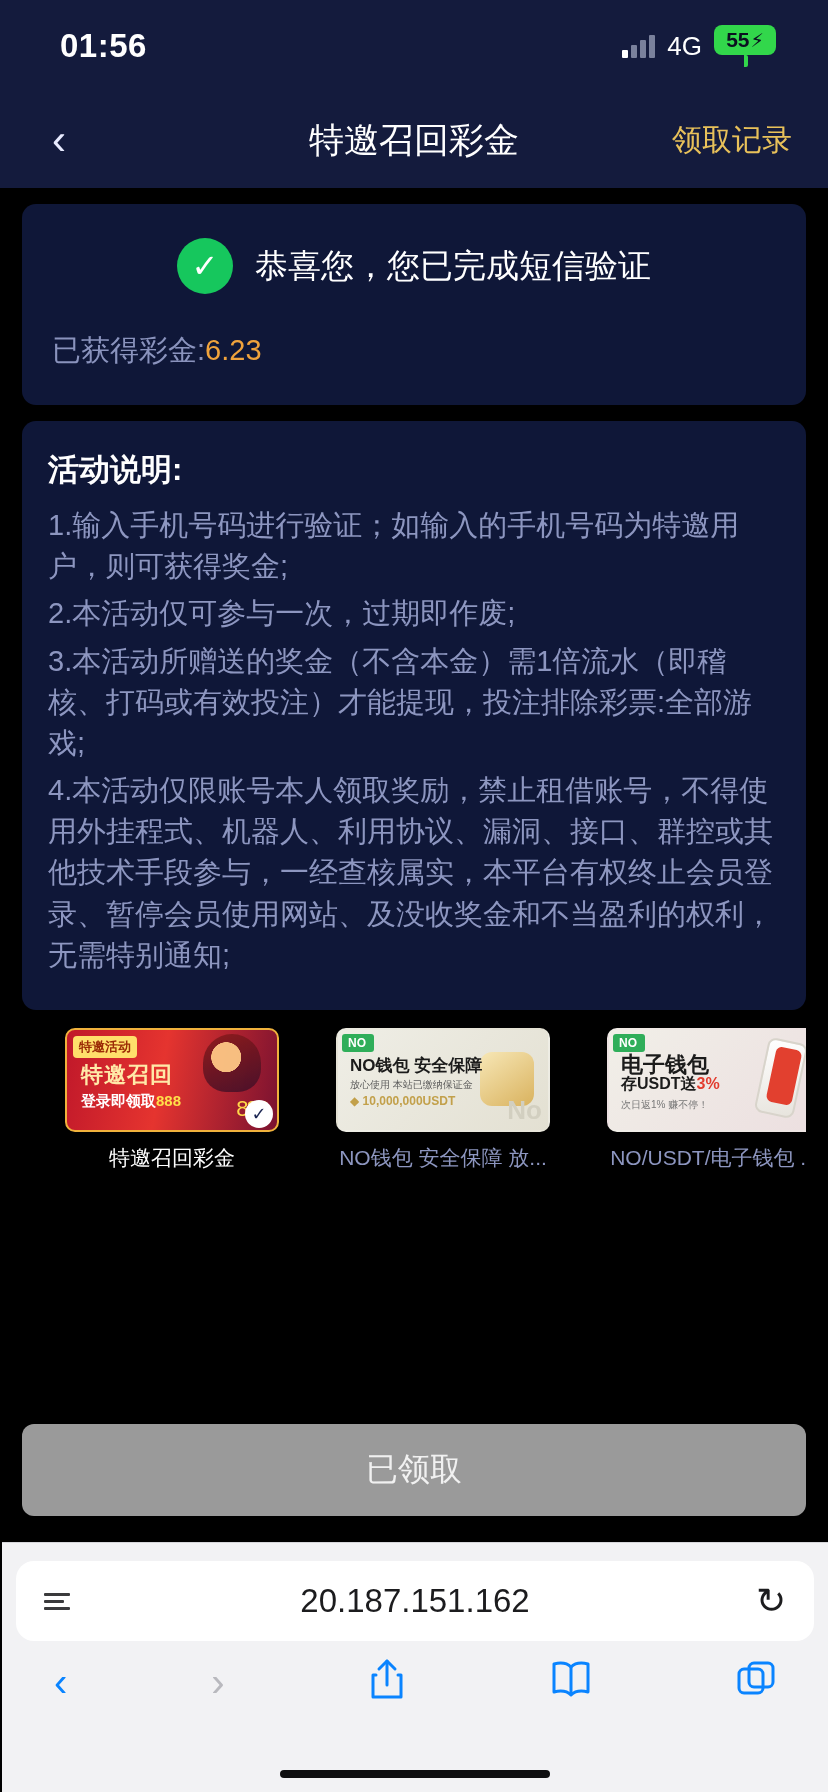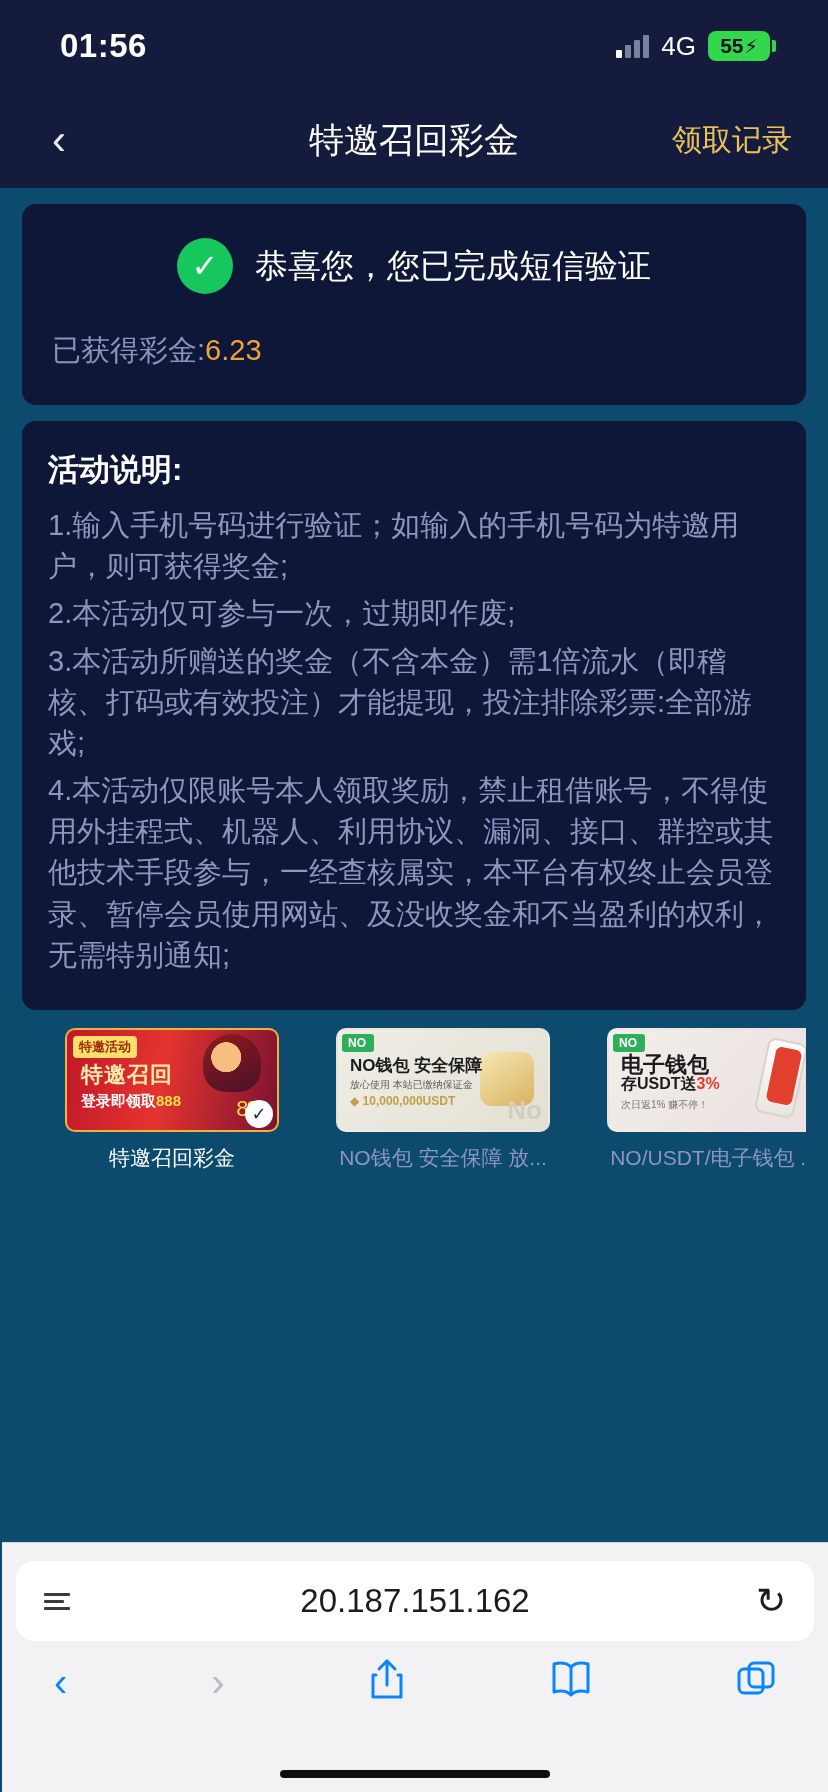--- a/index.html
+++ b/index.html
@@ -2,41 +2,41 @@
 <html lang="zh"><head>
 <meta charset="utf-8">
 <style>
   * { box-sizing: border-box; margin: 0; padding: 0; }
   html, body {
     width: 828px; height: 1792px;
     background: #0d1330;
     font-family: "Liberation Sans", "DejaVu Sans", sans-serif;
     overflow: hidden;
   }
-  .phone { position: relative; width: 828px; height: 1792px; background: #0c4a6e; }
+  .phone { position: relative; width: 828px; height: 1792px; background: #000000; }
 
   
   .statusbar {
     height: 92px;
     background: #141b3d;
     display: flex; align-items: center; justify-content: space-between;
     padding: 0 52px 0 60px;
     color: #ffffff;
   }
   .status-time { font-size: 33px; font-weight: 600; letter-spacing: .5px; }
   .status-right { display: flex; align-items: center; gap: 12px; }
   .signal { display: flex; align-items: flex-end; gap: 3px; height: 24px; }
   .signal i { display: block; width: 6px; background: #ffffff; border-radius: 1px; }
   .signal i:nth-child(1) { height: 8px; background:#ffffff; }
   .signal i:nth-child(2) { height: 13px; background:#7a819c; }
   .signal i:nth-child(3) { height: 18px; background:#7a819c; }
   .signal i:nth-child(4) { height: 23px; background:#7a819c; }
   .net-label { font-size: 26px; font-weight: 500; }
   .battery {
-    display: flex; align-items: center;
+    display: flex; align-items: center; flex-direction: column;
   }
   .batt-body {
     width: 62px; height: 30px; border-radius: 8px; background: #32d74b;
     display: flex; align-items: center; justify-content: center;
     color: #0b1020; font-size: 21px; font-weight: 700;
     position: relative;
   }
   .batt-cap { width: 4px; height: 12px; background:#32d74b; border-radius: 0 2px 2px 0; margin-left:2px; }
   .bolt { font-size: 19px; margin-left: 1px; }
 
@@ -292,20 +292,23 @@
           <span class="ribbon">NO</span>
           <span class="l1">电子钱包/USD</span>
           <span class="l2">每日取款，持续提成</span>
         </div>
         <div class="promo-caption">USDT/电子</div>
       </div>
 
     </div>
   </div>
 
+  <div class="cta-wrap">
+    <div class="cta">已领取</div>
+  </div>
 
   <div class="browser">
     <div class="url-row">
       <div class="url-bar">
         <span class="aa-icon">
             <span></span>
             <span></span>
             <span></span>
           </span>
         <span class="url-text">20.187.151.162</span>

